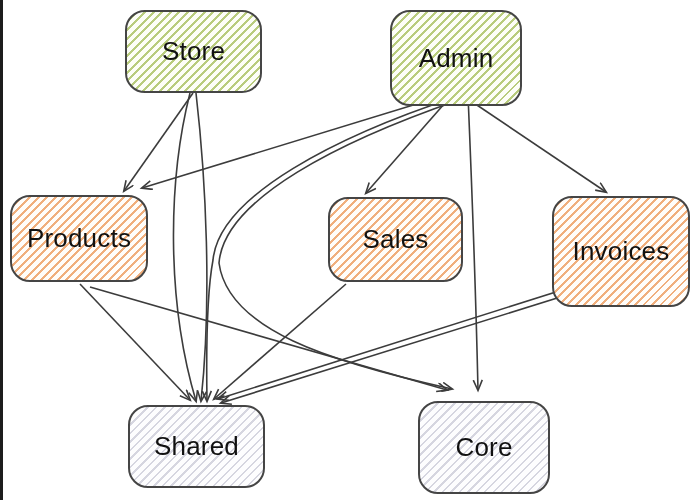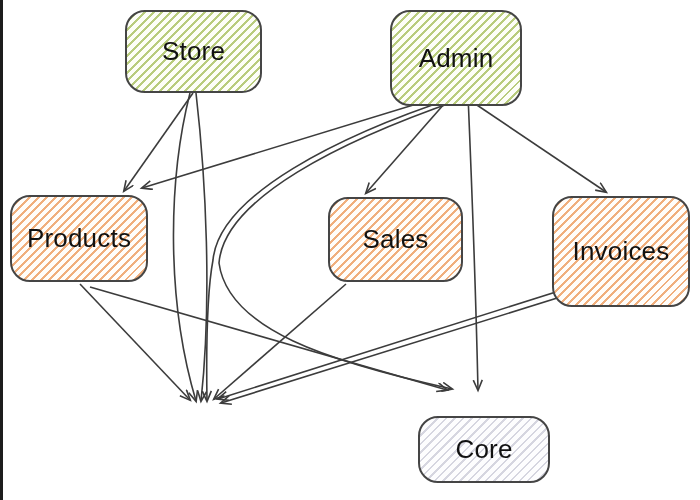--- a/index.html
+++ b/index.html
@@ -39,21 +39,21 @@
       var(--base-hatch,#d6d6e0) 0px, var(--base-hatch,#d6d6e0) 1.6px,
       rgba(255,255,255,0) 1.6px, rgba(255,255,255,0) 6px), #fdfdfe;
   }
 
   #n-store   {left:125px;top:10px; width:137px;height:83px;}
   #n-admin   {left:390px;top:10px; width:132px;height:96px;}
   #n-products{left:10px; top:195px;width:138px;height:87px;}
   #n-sales   {left:288px;top:197px;width:135px;height:85px;margin-left:40px;}
   #n-invoices{left:552px;top:196px;width:138px;height:111px;}
   #n-shared  {left:128px;top:405px;width:137px;height:83px;}
-  #n-core    {left:418px;top:416px;width:132px;height:67px;text-align:right;}
+  #n-core    {left:418px;top:401px;width:132px;height:93px;text-align:right;}
 </style>
 </head>
 <body style="--app-hatch: #b9cc7e; --feature-hatch: #f0af7d; --base-hatch: #d6d6e0; --node-border: #454545; --edge-color: #3c3c3c; --text-color: #111111; background: rgb(255, 255, 255);">
 
 <div id="canvas">
   <div class="left-strip"></div>
 
   <svg id="edge-layer" viewBox="0 0 700 500" xmlns="http://www.w3.org/2000/svg">
     <defs>
       <marker id="arrow" markerUnits="userSpaceOnUse" markerWidth="14" markerHeight="12" refX="10.5" refY="5" orient="auto">
@@ -85,16 +85,19 @@
   </div>
   <div class="node g-feature" id="n-products">
     <span>Products</span>
   </div>
   <div class="node g-feature" id="n-sales">
     <span>Sales</span>
   </div>
   <div class="node g-feature" id="n-invoices">
     <span>Invoices</span>
   </div>
+  <div class="node g-base" id="n-shared">
+    <span>Shared</span>
+  </div>
   <div class="node g-base" id="n-core">
     <span>Core</span>
   </div>
 </div>
 
 </body></html>

